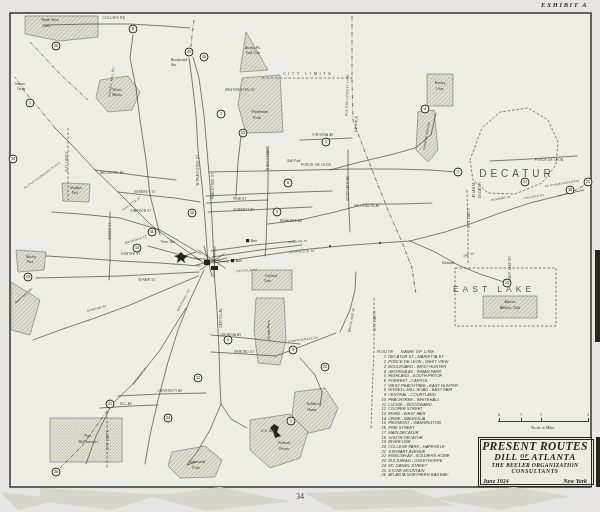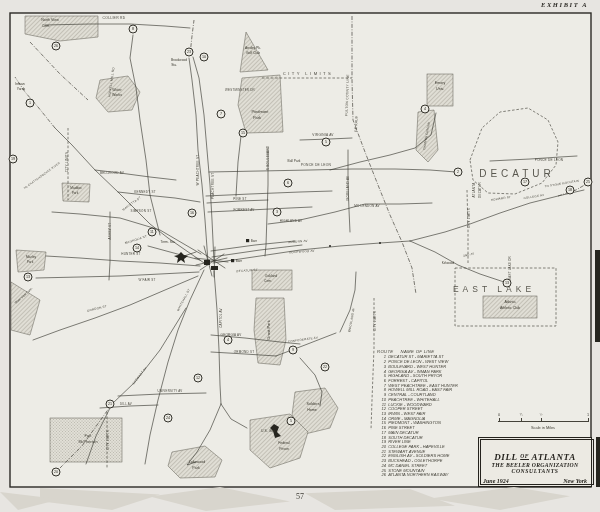--- a/index.html
+++ b/index.html
@@ -414,34 +414,35 @@
   <div class="bar"></div>
   <div class="tk" style="left:2px"></div>
   <div class="tk" style="left:24px"></div>
   <div class="tk" style="left:44px"></div>
   <div class="tk" style="left:91px"></div>
   <div class="cap">Scale in Miles</div>
 </div>
 
 <div id="title-box">
   <div class="inner"></div>
+  <div class="tb1">PRESENT ROUTES</div>
   <div class="tb2">
     <span>DILL</span>
     <span class="of">OF</span>
     <span>ATLANTA</span>
   </div>
   <div class="tb3">THE BEELER ORGANIZATION</div>
   <div class="tb4">CONSULTANTS</div>
   <div class="tbrow">
     <span>June 1924</span>
     <span>New York</span>
   </div>
 </div>
 
-<div id="page-number">57</div>
+<div id="page-number">34</div>
 
 <div class="wedge" style="left:40px;top:488px;width:120px;height:22px;clip-path:polygon(0 0,100% 30%,60% 100%,0 60%)"></div>
 <div class="wedge" style="left:150px;top:487px;width:140px;height:24px;clip-path:polygon(0 40%,50% 0,100% 60%,40% 100%)"></div>
 <div class="wedge" style="left:305px;top:489px;width:150px;height:21px;clip-path:polygon(0 20%,70% 0,100% 80%,20% 100%)"></div>
 <div class="wedge" style="left:430px;top:487px;width:140px;height:23px;clip-path:polygon(0 50%,60% 0,100% 40%,50% 100%)"></div>
 <div class="wedge" style="left:0px;top:492px;width:60px;height:18px;clip-path:polygon(0 0,100% 40%,30% 100%)"></div>
 <div class="strip" style="left:595px;top:250px;width:5px;height:92px"></div>
 <div class="strip" style="left:596px;top:437px;width:4px;height:50px"></div>
 
 </body></html>

